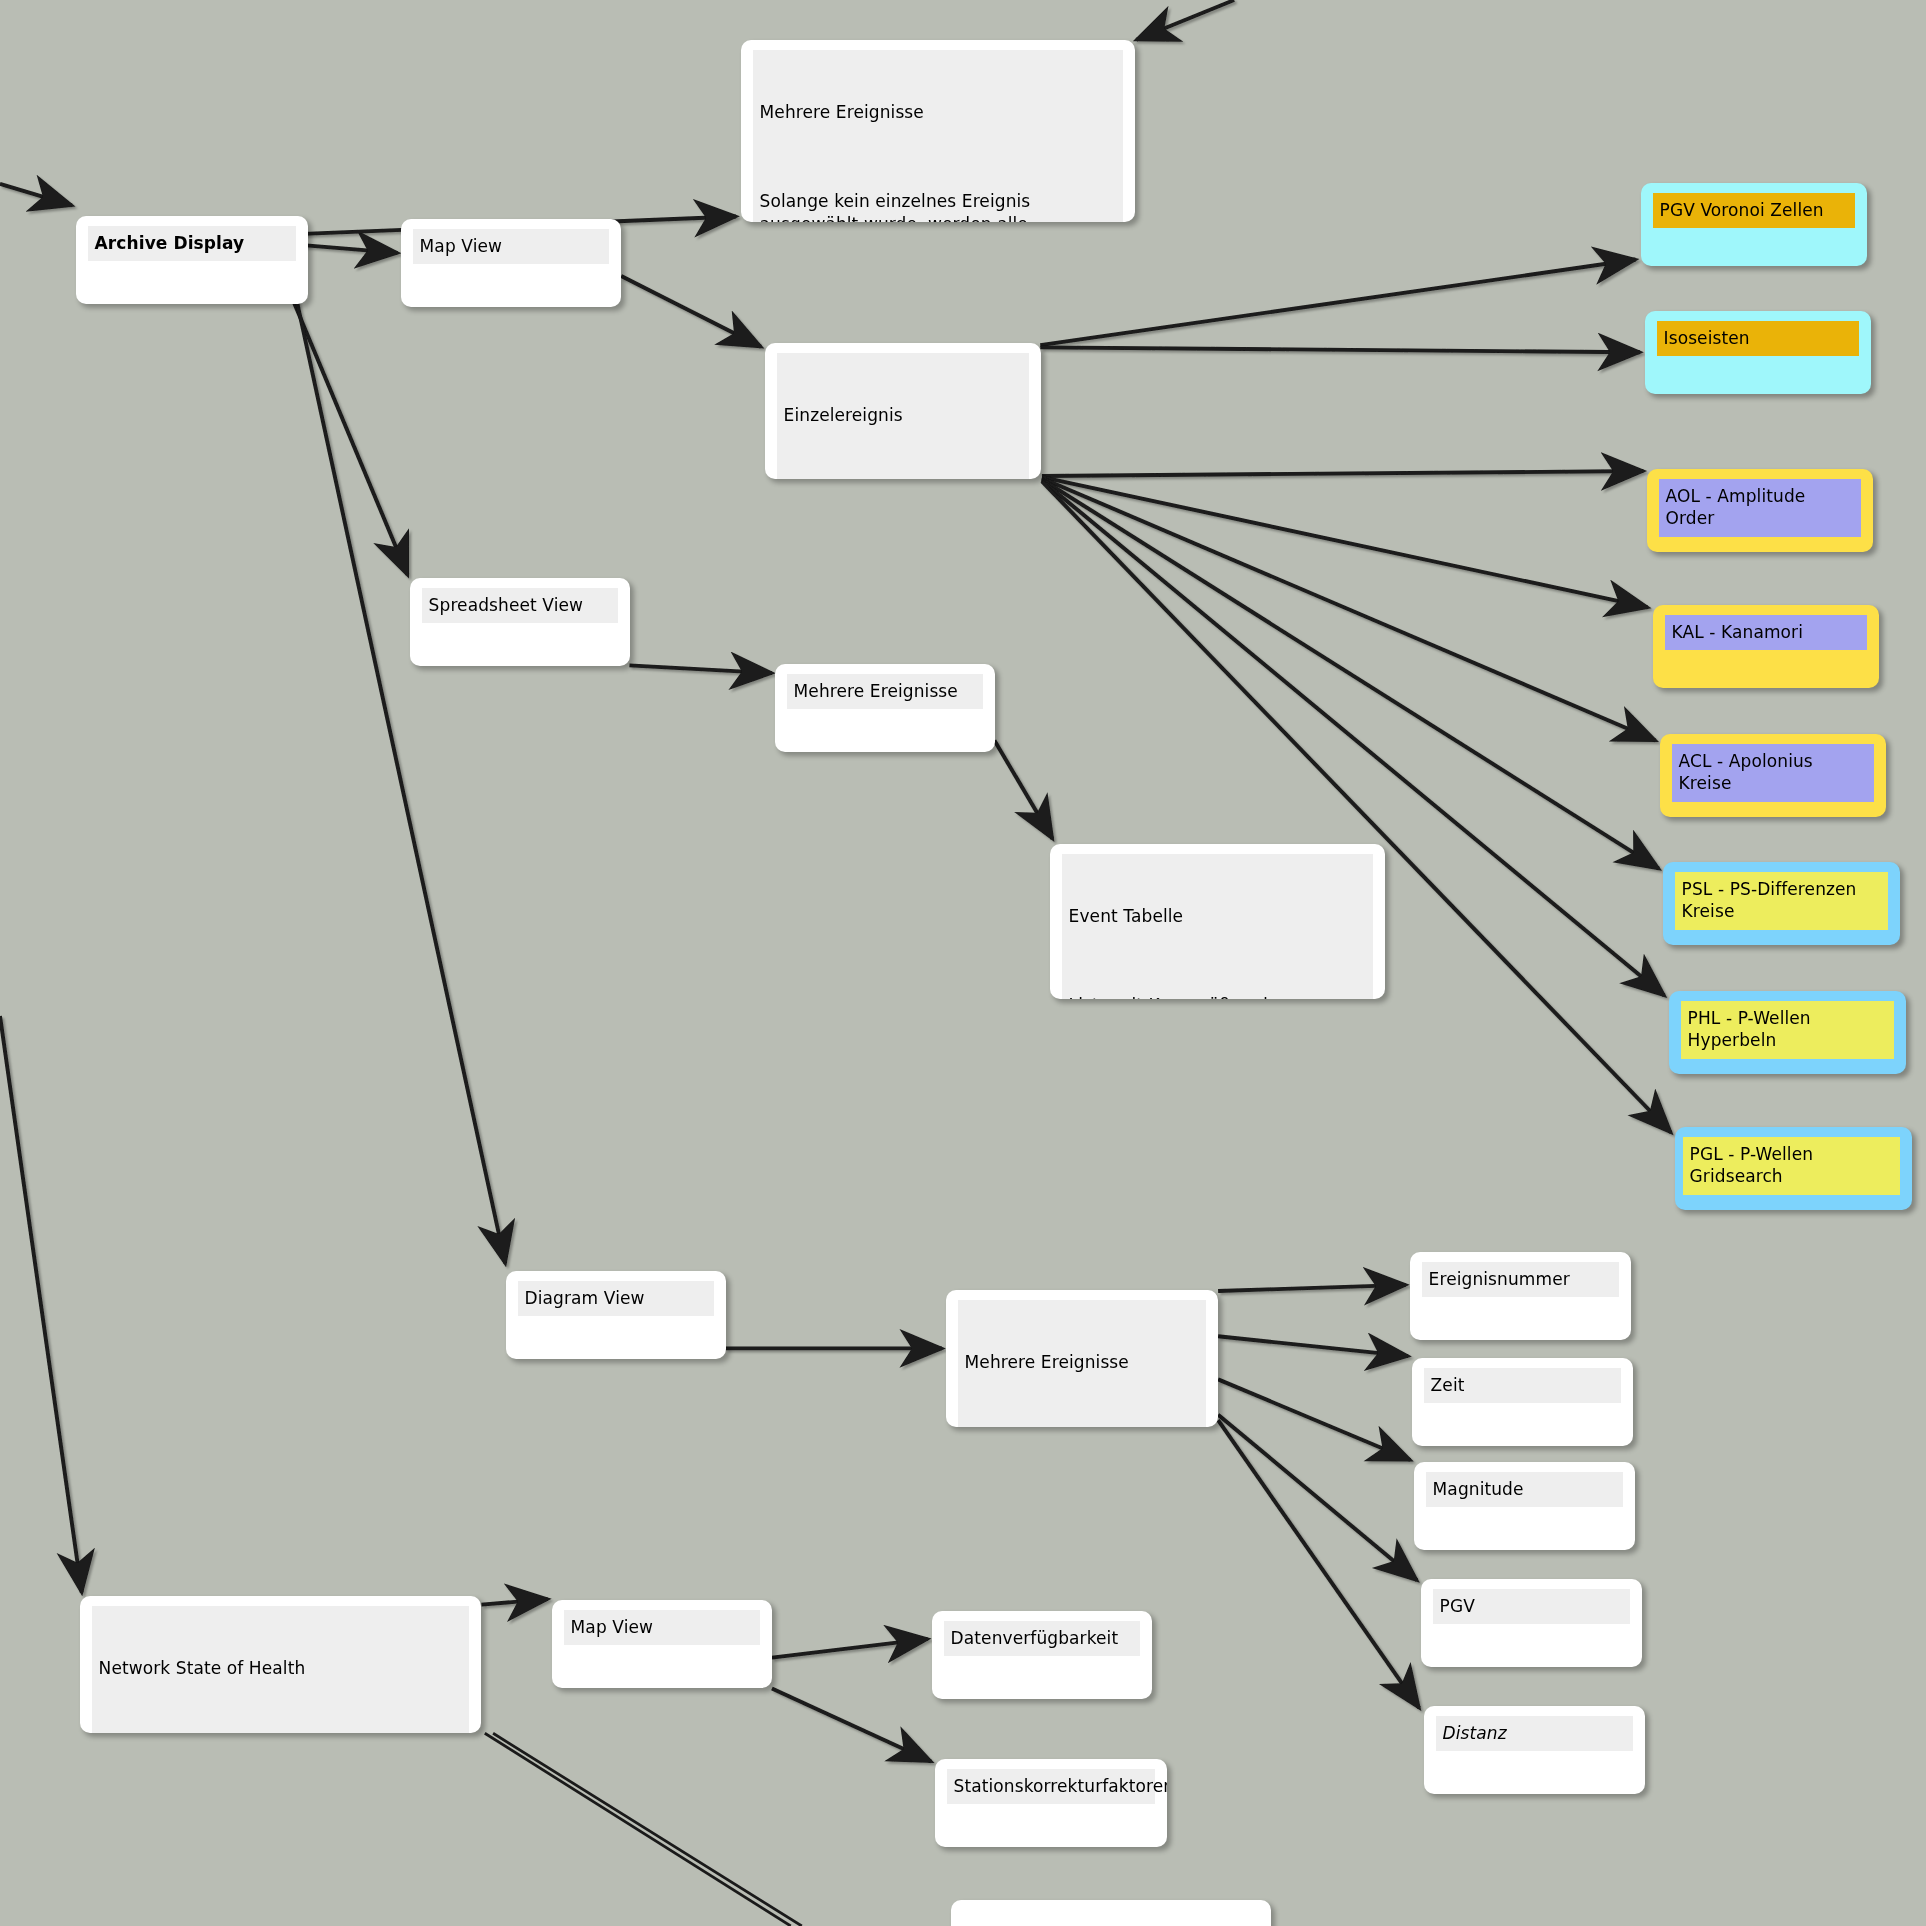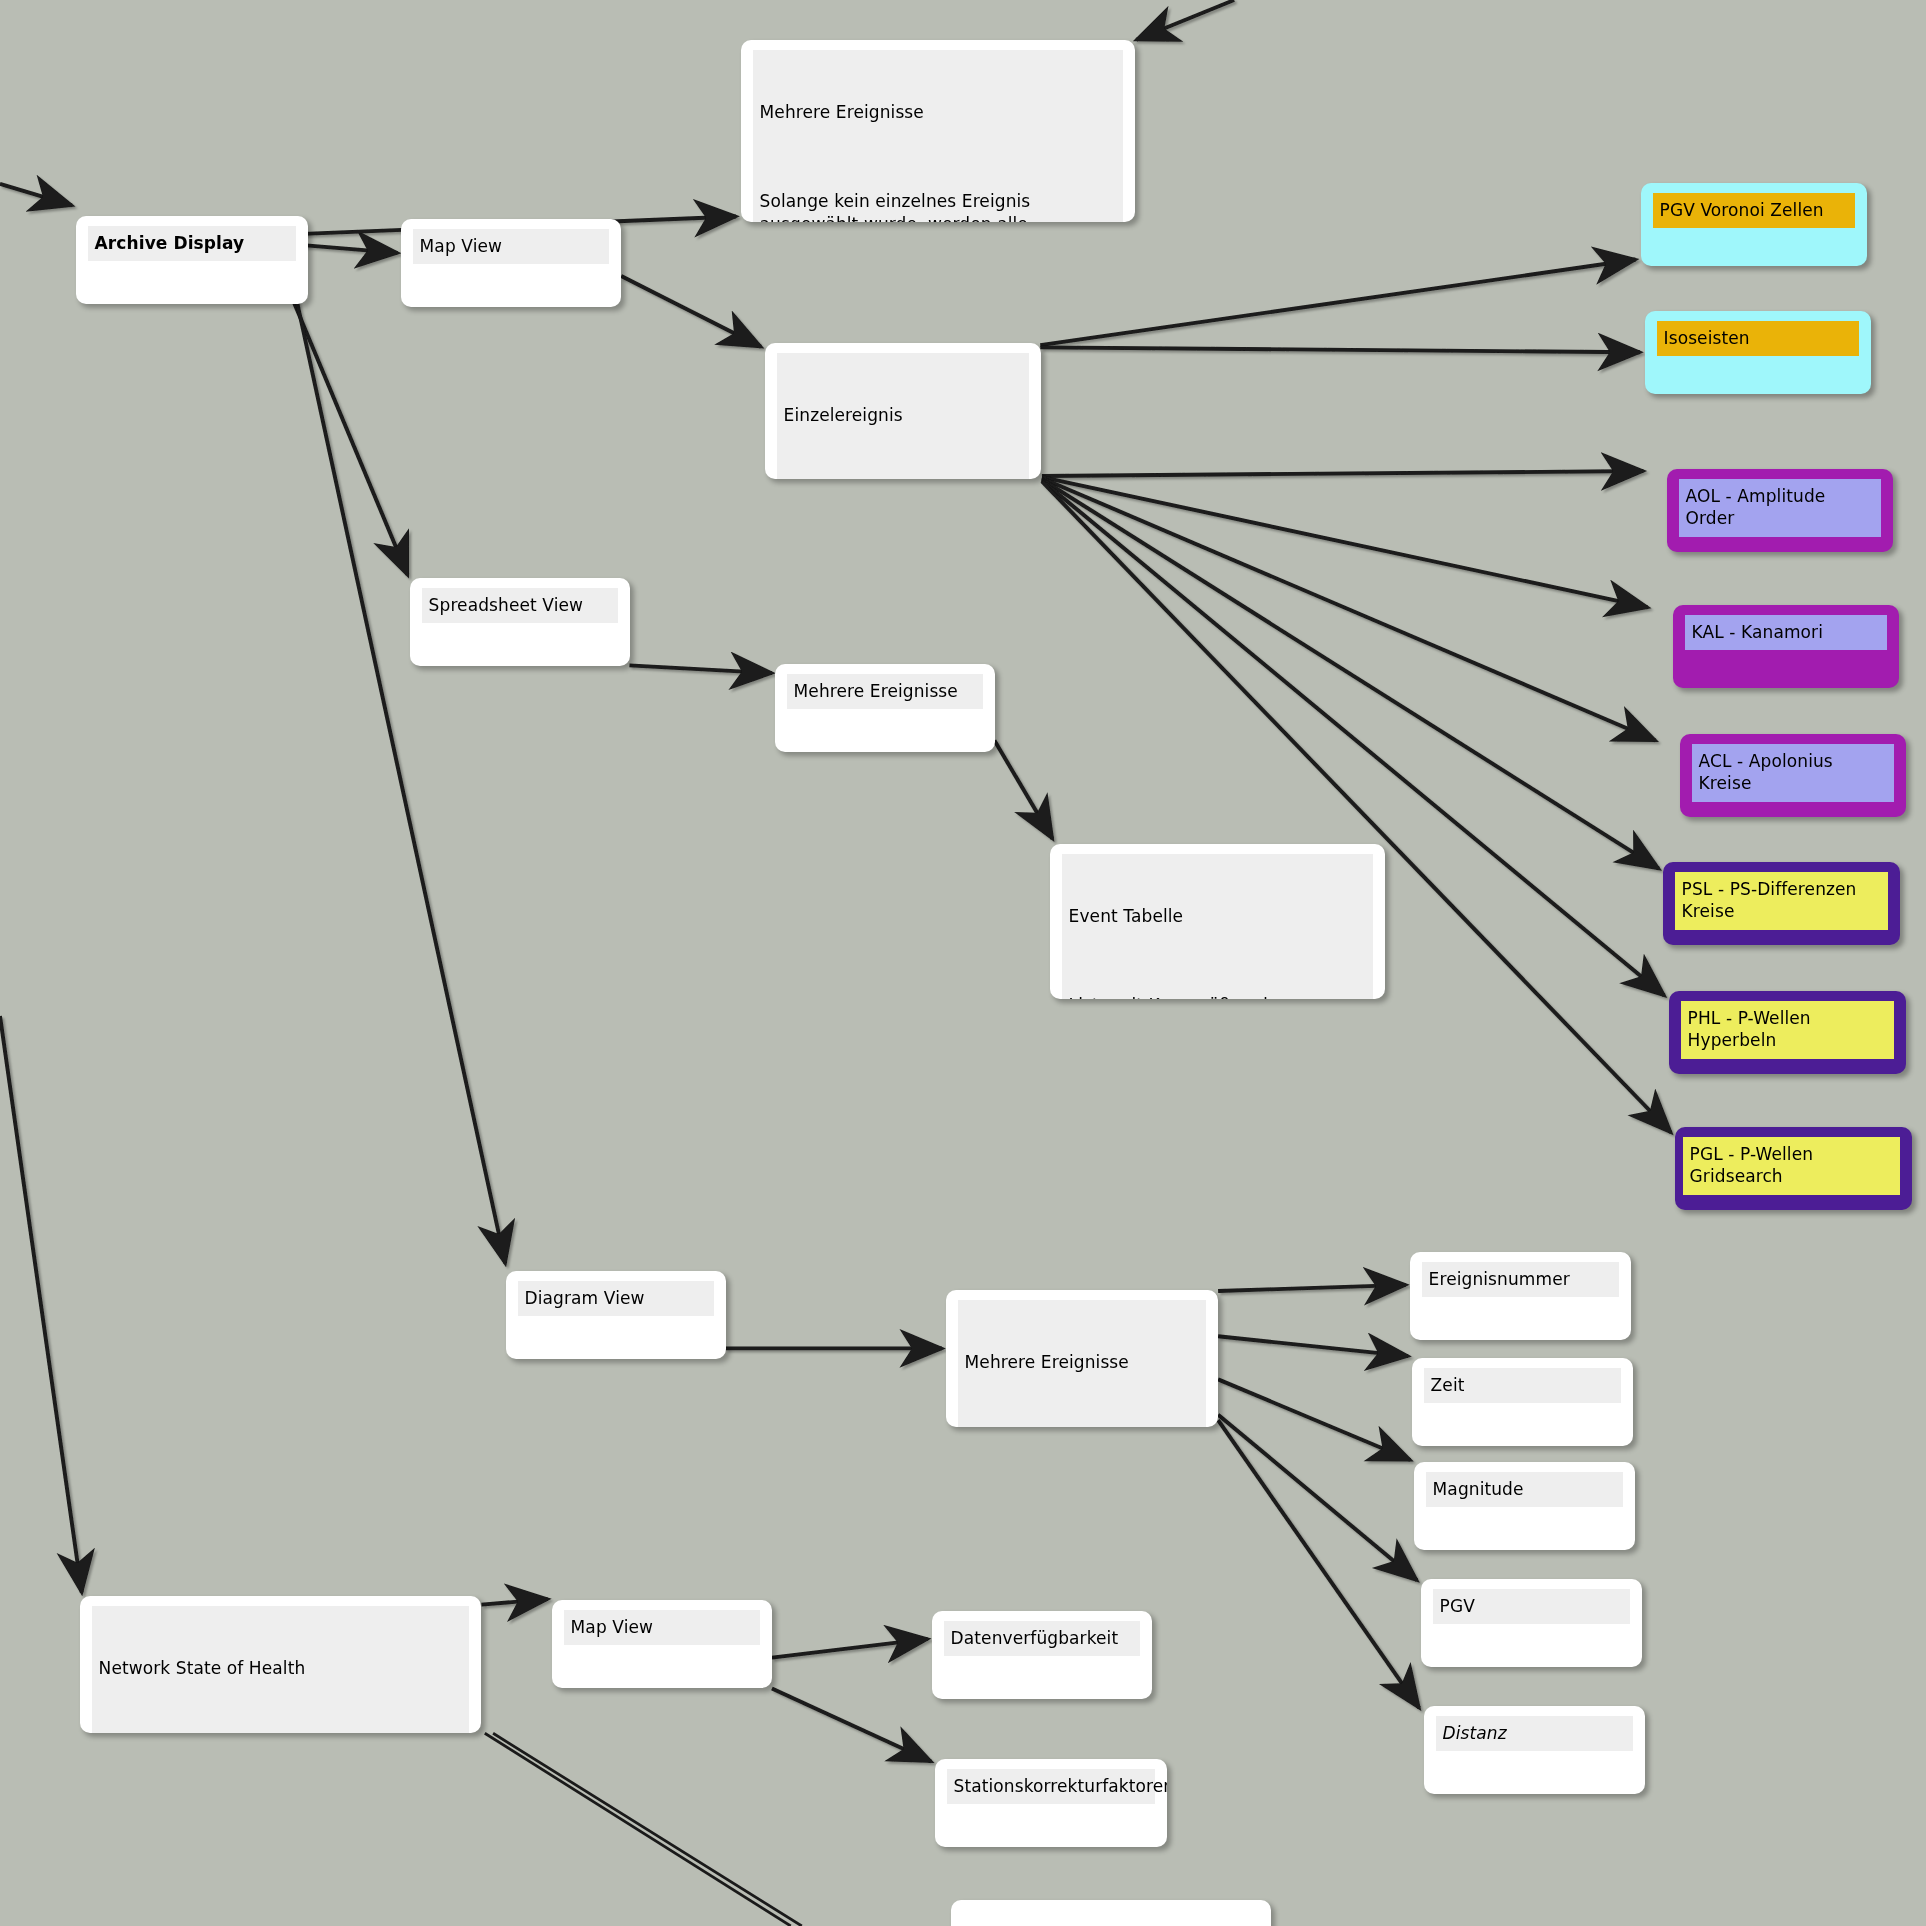--- a/index.html
+++ b/index.html
@@ -33,23 +33,23 @@
     line-height:1.34;
     white-space:pre-wrap;
     letter-spacing:0.1px;
   }
   .node .band .title{display:block;}
   .node .band .body{display:block;margin-top:1.22em;}
 
   
   .node.cyan{background:#9ff7fb;box-shadow:3.9px 3.9px 5px rgba(0,0,0,0.30);}
   .node.cyan .band{background:#eab308;}
-  .node.purple{background:#a21caf;box-shadow:3.9px 3.9px 5px rgba(0,0,0,0.30);margin-left:20px;}
+  .node.purple{background:#fde047;box-shadow:3.9px 3.9px 5px rgba(0,0,0,0.30);}
   .node.purple .band{background:#a3a3ef;}
-  .node.yellow{background:#4c1d95;box-shadow:3.9px 3.9px 5px rgba(0,0,0,0.30);}
+  .node.yellow{background:#7dd3fc;box-shadow:3.9px 3.9px 5px rgba(0,0,0,0.30);}
   .node.yellow .band{background:#eded5d;}
 </style>
 </head>
 <body>
 
 <div id="canvas">
 
   <svg id="edges" viewBox="0 0 3488 3488" xmlns="http://www.w3.org/2000/svg">
     <defs>
       <marker id="ah" markerWidth="14" markerHeight="14" refX="11" refY="5" orient="auto" markerUnits="strokeWidth">

